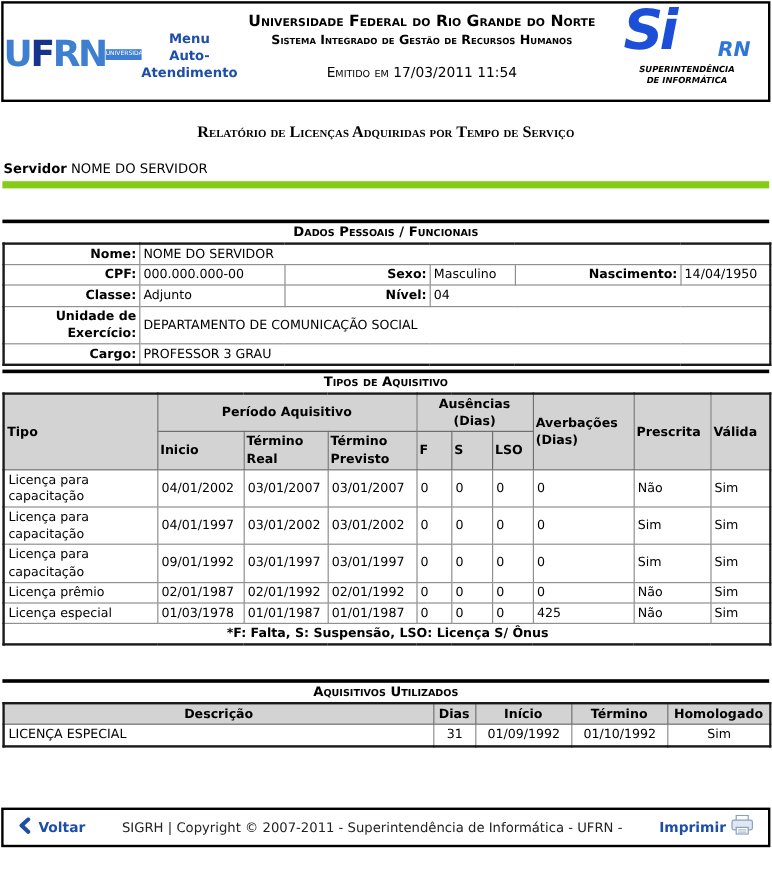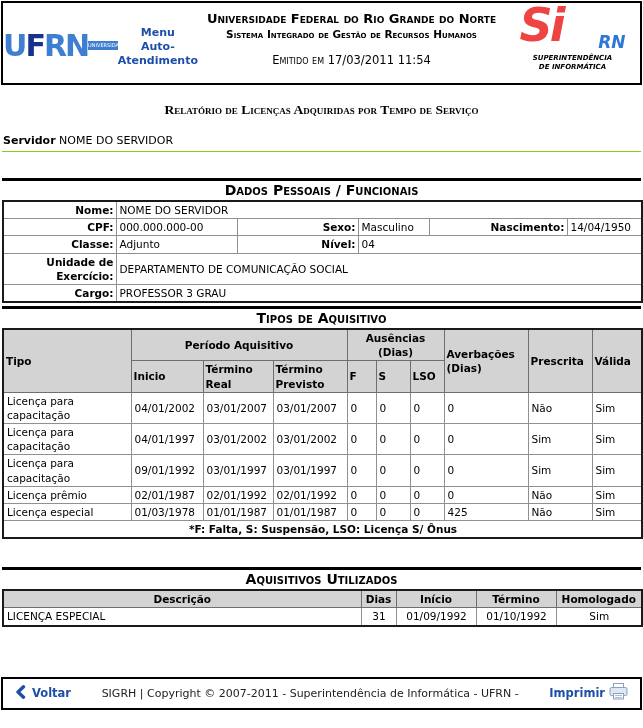--- a/index.html
+++ b/index.html
@@ -14,35 +14,35 @@
   .ufrn-letters .dk { color:#16348c; }
   .ufrn-band { width:132px; background:#3f7fd1; color:#fff; font-size:5px; line-height:8px; height:9px; text-align:center; white-space:nowrap; overflow:hidden; margin-top:0; }
   .menu-links { margin-top:3px; text-align:center; line-height:1.3; }
   .menu-links a { color:#1d4ea8; font-weight:bold; font-size:11px; text-decoration:none; cursor:pointer; display:block; }
   .hdr-center { flex:1; text-align:center; padding-top:9px; }
   .u-name   { font-weight:bold; font-variant:small-caps; font-size:13px; line-height:1.15; }
   .sys-name { font-weight:bold; font-variant:small-caps; font-size:10.5px; margin-top:1px; }
   .emitted  { font-variant:small-caps; font-size:11.5px; margin-top:13px; }
   .hdr-right { width:135px; text-align:center; padding-top:3px; }
   .si-wrap { position:relative; height:48px; width:110px; margin:0 auto; }
-  .si-text { position:absolute; left:2px; top:-6px; font-size:46px; font-weight:bold; font-style:italic; color:#ef4444; letter-spacing:-3px; line-height:1.1; }
+  .si-text { position:absolute; left:2px; top:-6px; font-size:46px; font-weight:bold; font-style:italic; color:#1d4ed8; letter-spacing:-3px; line-height:1.1; }
   .si-ufrn { position:absolute; right:2px; bottom:2px; font-size:17px; font-weight:bold; font-style:italic; color:#2f77d6; }
   .si-caption { font-size:7px; font-weight:bold; font-style:italic; line-height:1.25; color:#000; }
 
   
   .report-title { margin-top:17px; text-align:center; font-weight:bold; font-variant:small-caps; font-size:13.5px;font-family:Liberation Serif, serif; }
-  .servidor-row { margin:16px 2px 0; padding:0 0 4px 1px; border-bottom:1px solid #84cc16; font-size:11px; }
+  .servidor-row { margin:16px 2px 0; padding:0 0 4px 1px; border-bottom:6px solid #84cc16; font-size:11px; }
   .servidor-row .lbl { font-weight:bold; }
 
   
   .tbl-block { margin:0 2px; }
   .m-dados { margin-top:26px; }
   .m-tipos { margin-top:3px; }
   .m-aquis { margin-top:28px; }
-  .tbl-caption { border-top:3px solid #000; text-align:center; font-weight:bold; font-variant:small-caps; font-size:14px; padding:1px 0 2px; }
+  .tbl-caption { border-top:3px solid #000; text-align:center; font-weight:bold; font-variant:small-caps; font-size:11px; padding:1px 0 2px; }
   table.rpt { width:100%; border-collapse:collapse; table-layout:fixed; border:2px solid #1a1a1a; font-size:10.5px; }
   .rpt td, .rpt th { border:1px solid #909090; padding:1px 2px; vertical-align:middle; overflow:hidden; line-height:1.35; }
   .rpt th { background:#d3d3d3; font-weight:bold; text-align:center; border-color:#6e6e6e; }
   .rpt .th-left { text-align:left; }
   .rpt .lbl { font-weight:bold; padding-left:19px;text-align:right; }
   .rpt td { padding-left:3px; }
   .nw { white-space:nowrap; }
   .ac { text-align:center; }
   .footnote { text-align:center; font-weight:bold; padding:1px 0; }
 

